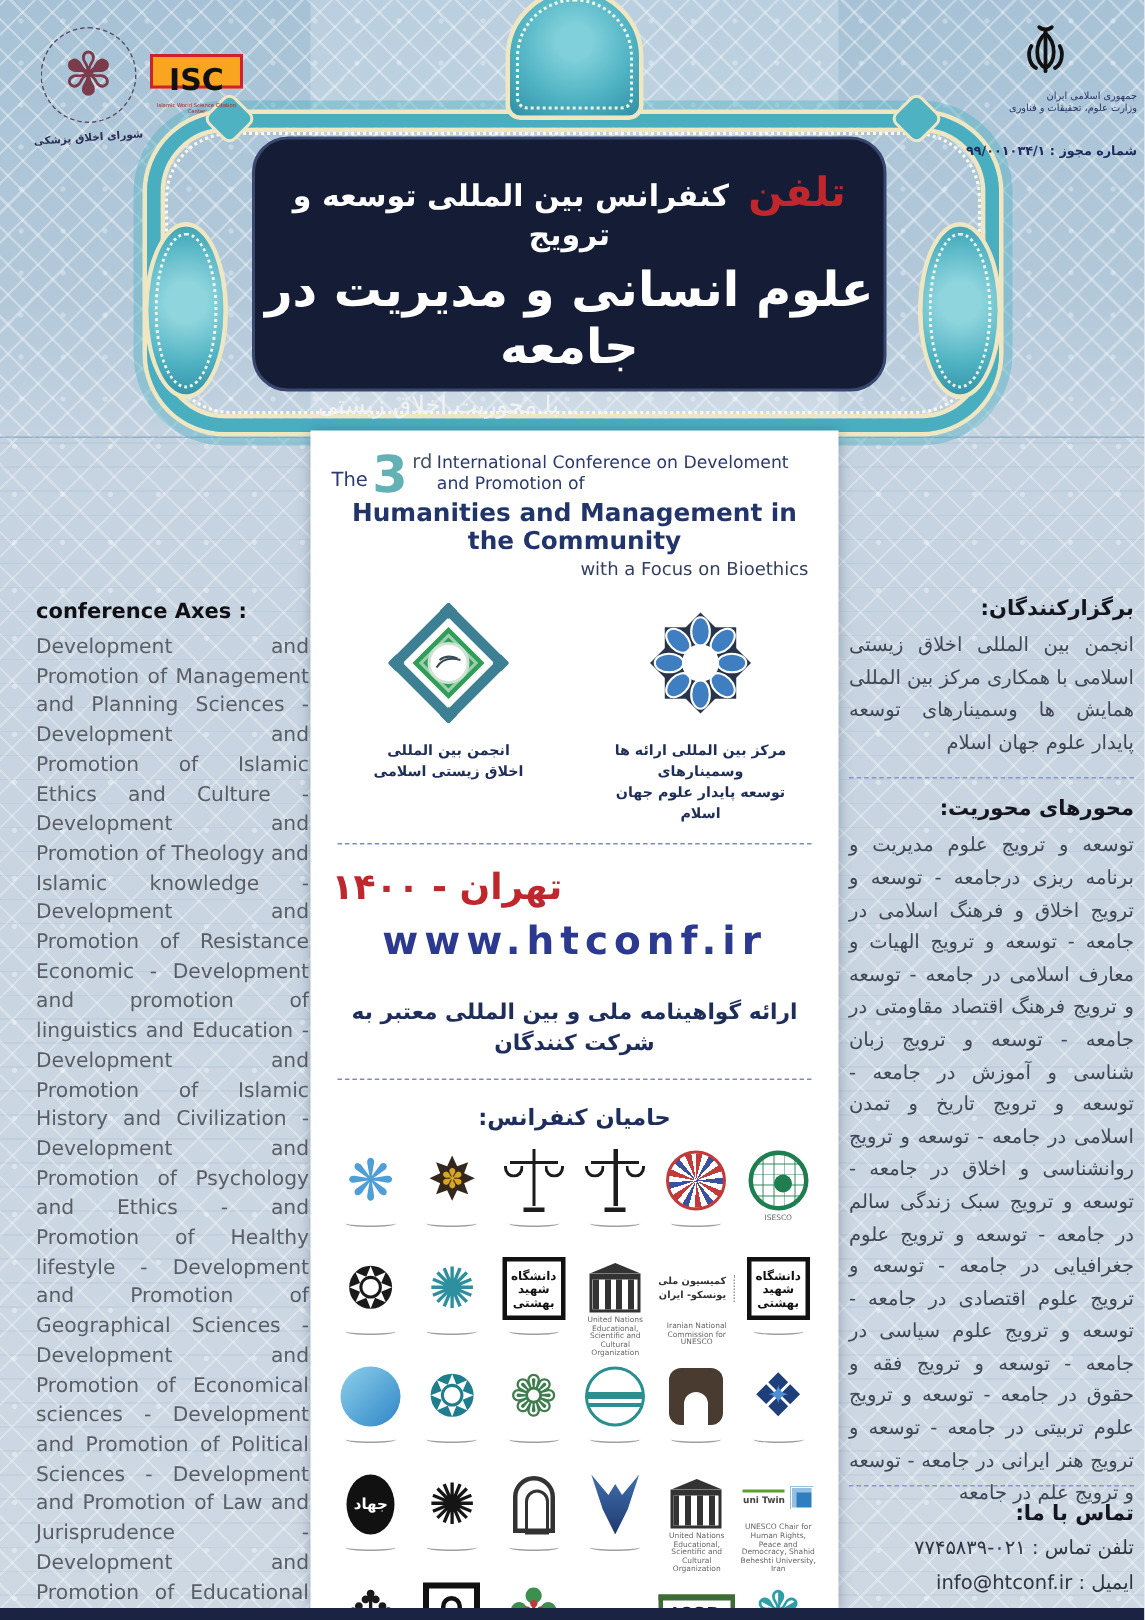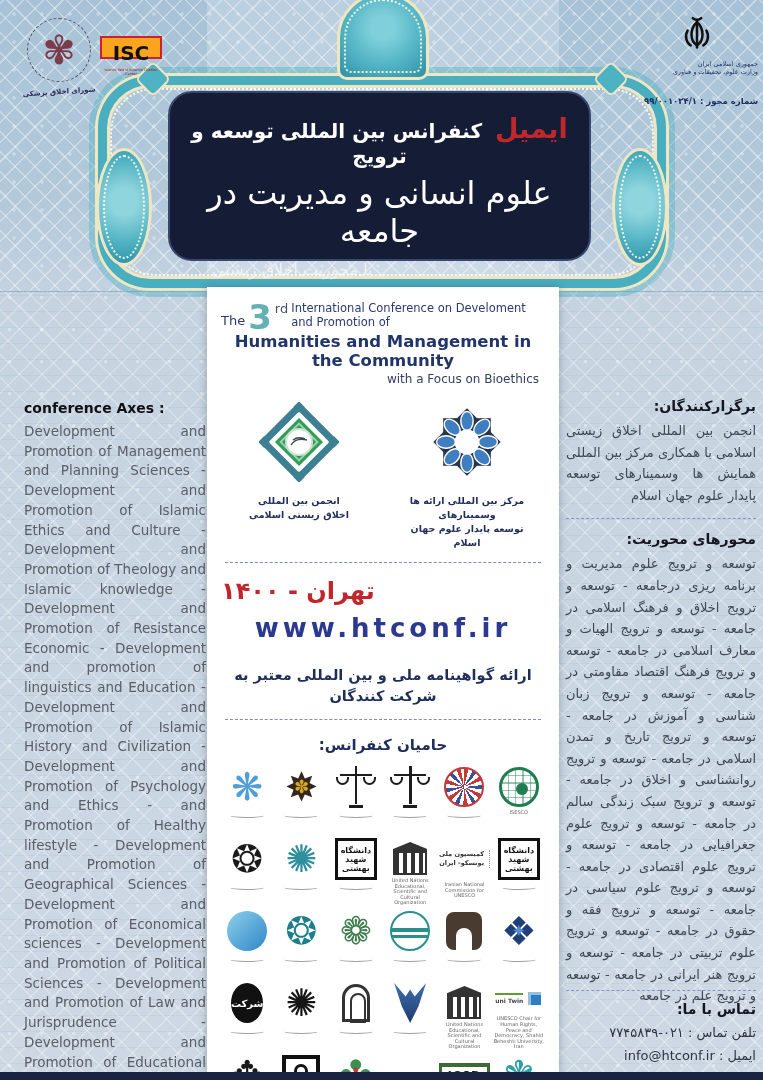--- a/index.html
+++ b/index.html
@@ -36,21 +36,21 @@
   .medallion i{position:absolute;inset:4px;border-radius:50%;border:2px dotted rgba(255,252,235,.9);}
   .medallion.left{left:96px;top:148px;}
   .medallion.right{left:612px;top:148px;}
   .knot{position:absolute;width:26px;height:26px;border-radius:6px;transform:rotate(45deg);
     background:#4fb2c2;border:2px solid #efe6c2;z-index:1;}
   
   .banner{position:absolute;left:168px;top:91px;width:423px;height:170px;background:#141c36;
     border-radius:24px;border:2px solid #39466e;z-index:3;color:#fff;text-align:center;padding-top:20px;}
   .banner .l1{direction:rtl;font-size:20px;font-weight:bold;letter-spacing:0;}
   .banner .l1 .accent{color:#c0272d;font-size:27px;font-weight:bold;margin-left:6px;}
-  .banner .l2{font-size:32px;font-weight:normal;margin-top:6px;direction:rtl;}
+  .banner .l2{font-size:32px;font-weight:bold;margin-top:6px;direction:rtl;}
   .banner .l3{font-size:16px;margin-top:10px;direction:rtl;text-align:left;padding-left:42px;color:#f2f2f2;}
   
   .med-logo{position:absolute;left:20px;top:18px;width:78px;z-index:2;text-align:center;}
   .med-logo .emb{font-size:40px;line-height:44px;color:#7a3b4a;}
   .med-logo .ring{width:64px;height:64px;margin:0 auto;border-radius:50%;border:1.5px dashed #5a4a66;
     display:flex;align-items:center;justify-content:center;}
   .med-logo .cap{font-size:7px;color:#2c2f55;font-weight:bold;margin-top:6px;transform:rotate(-4deg);}
   .isc{position:absolute;left:100px;top:36px;width:62px;height:23px;background:#f9a51f;border:2.5px solid #cf2030;
     z-index:2;text-align:center;color:#111;font-weight:bold;font-size:20px;line-height:30px;}
   .isc .sub{display:block;font-size:3.5px;line-height:4px;color:#b01818;font-weight:normal;}
@@ -180,21 +180,21 @@
         <path d="M16 2 C18 4 22 4 24 2"></path>
       </g>
     </svg>
     <div class="ln">جمهوری اسلامی ایران</div>
     <div class="ln">وزارت علوم، تحقیقات و فناوری</div>
     <div class="lic">شماره مجوز : ۹۹/۰۰۱۰۳۴/۱</div>
   </div>
 
   <div class="banner">
     <div class="l1">
-      <span class="accent">ایمیل</span>
+      <span class="accent">تلفن</span>
       <span>کنفرانس بین المللی توسعه و ترویج</span>
     </div>
     <div class="l2">علوم انسانی و مدیریت در جامعه</div>
     <div class="l3">با محوریت اخلاق زیستی</div>
   </div>
 
   <div class="axes-col">
     <div class="ttl">conference Axes :</div>
     <div class="bdy">Development and Promotion of Management and Planning Sciences - Development and Promotion of Islamic Ethics and Culture - Development and Promotion of Theology and Islamic knowledge - Development and Promotion of Resistance Economic - Development and promotion of linguistics and Education - Development and Promotion of Islamic History and Civilization - Development and Promotion of Psychology and Ethics - and Promotion of Healthy lifestyle - Development and Promotion of Geographical Sciences - Development and Promotion of Economical sciences - Development and Promotion of Political Sciences - Development and Promotion of Law and Jurisprudence - Development and Promotion of Educational Sciences - Development and Promotion of Iranian Art - Development and Promotion of Science</div>
   </div>
@@ -400,21 +400,21 @@
         </div>
         <div class="sp-cell">
           <div class="sp-glyph">
             <span class="g-char2a" style="color: rgb(31, 63, 122);">❖</span>
             <span class="g-char2b" style="color: rgb(79, 143, 208);">✦</span>
           </div>
           <div class="squig"></div>
         </div>
         <div class="sp-cell">
           <div class="sp-glyph">
-            <div class="g-oval" style="background: rgb(17, 17, 17);">شرکت</div>
+            <div class="g-oval" style="background: rgb(17, 17, 17);">جهاد</div>
           </div>
           <div class="squig"></div>
         </div>
         <div class="sp-cell">
           <div class="sp-glyph">
             <span class="g-char" style="color: rgb(21, 21, 21);">✺</span>
           </div>
           <div class="squig"></div>
         </div>
         <div class="sp-cell">

